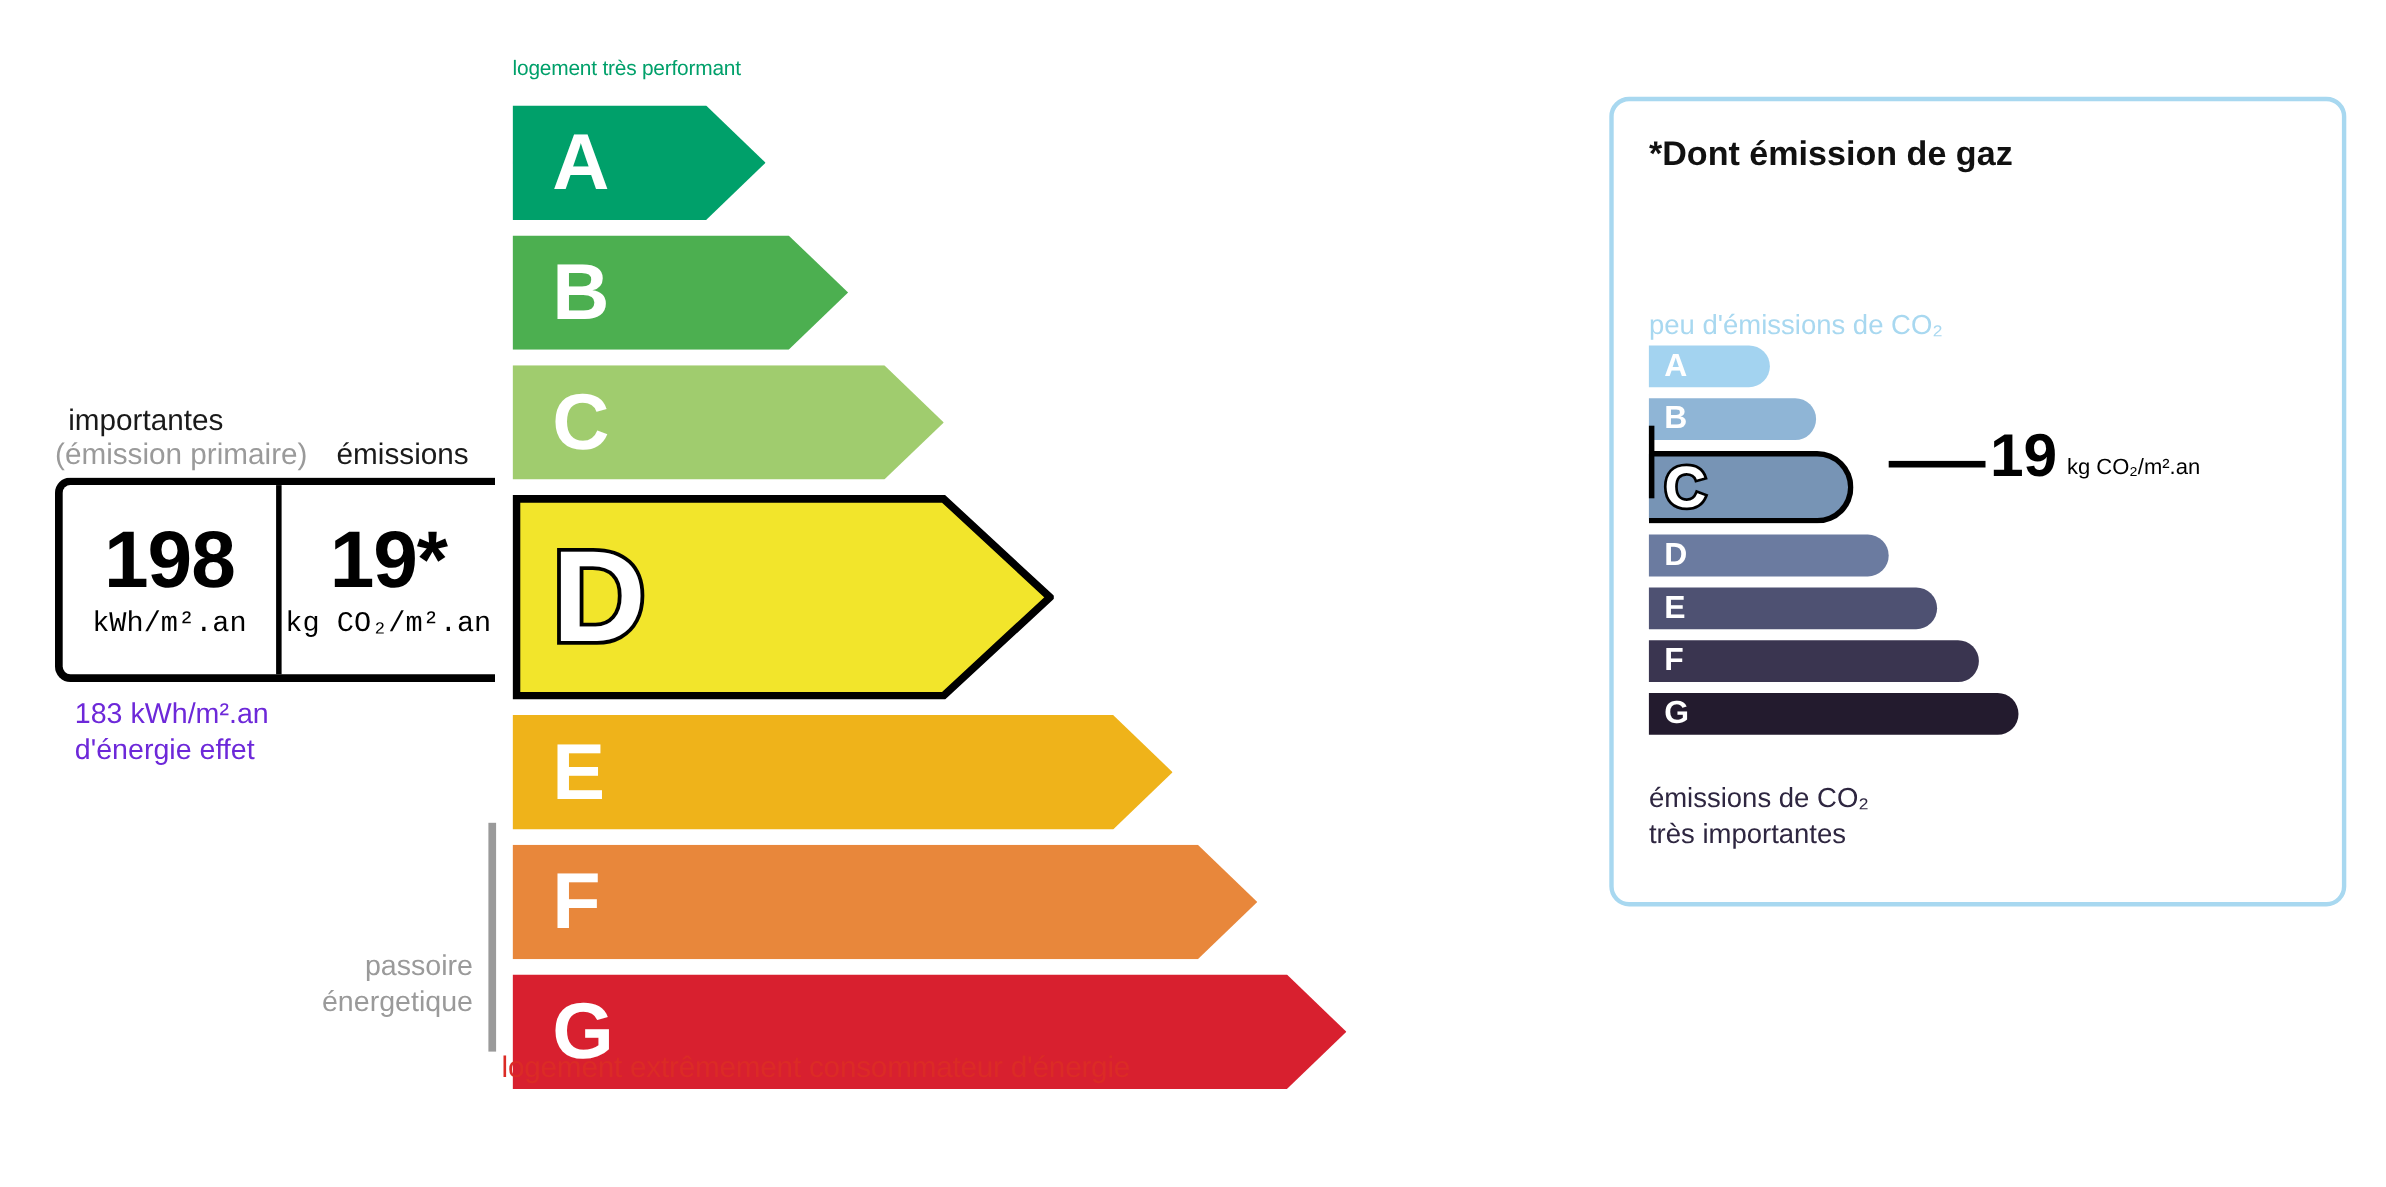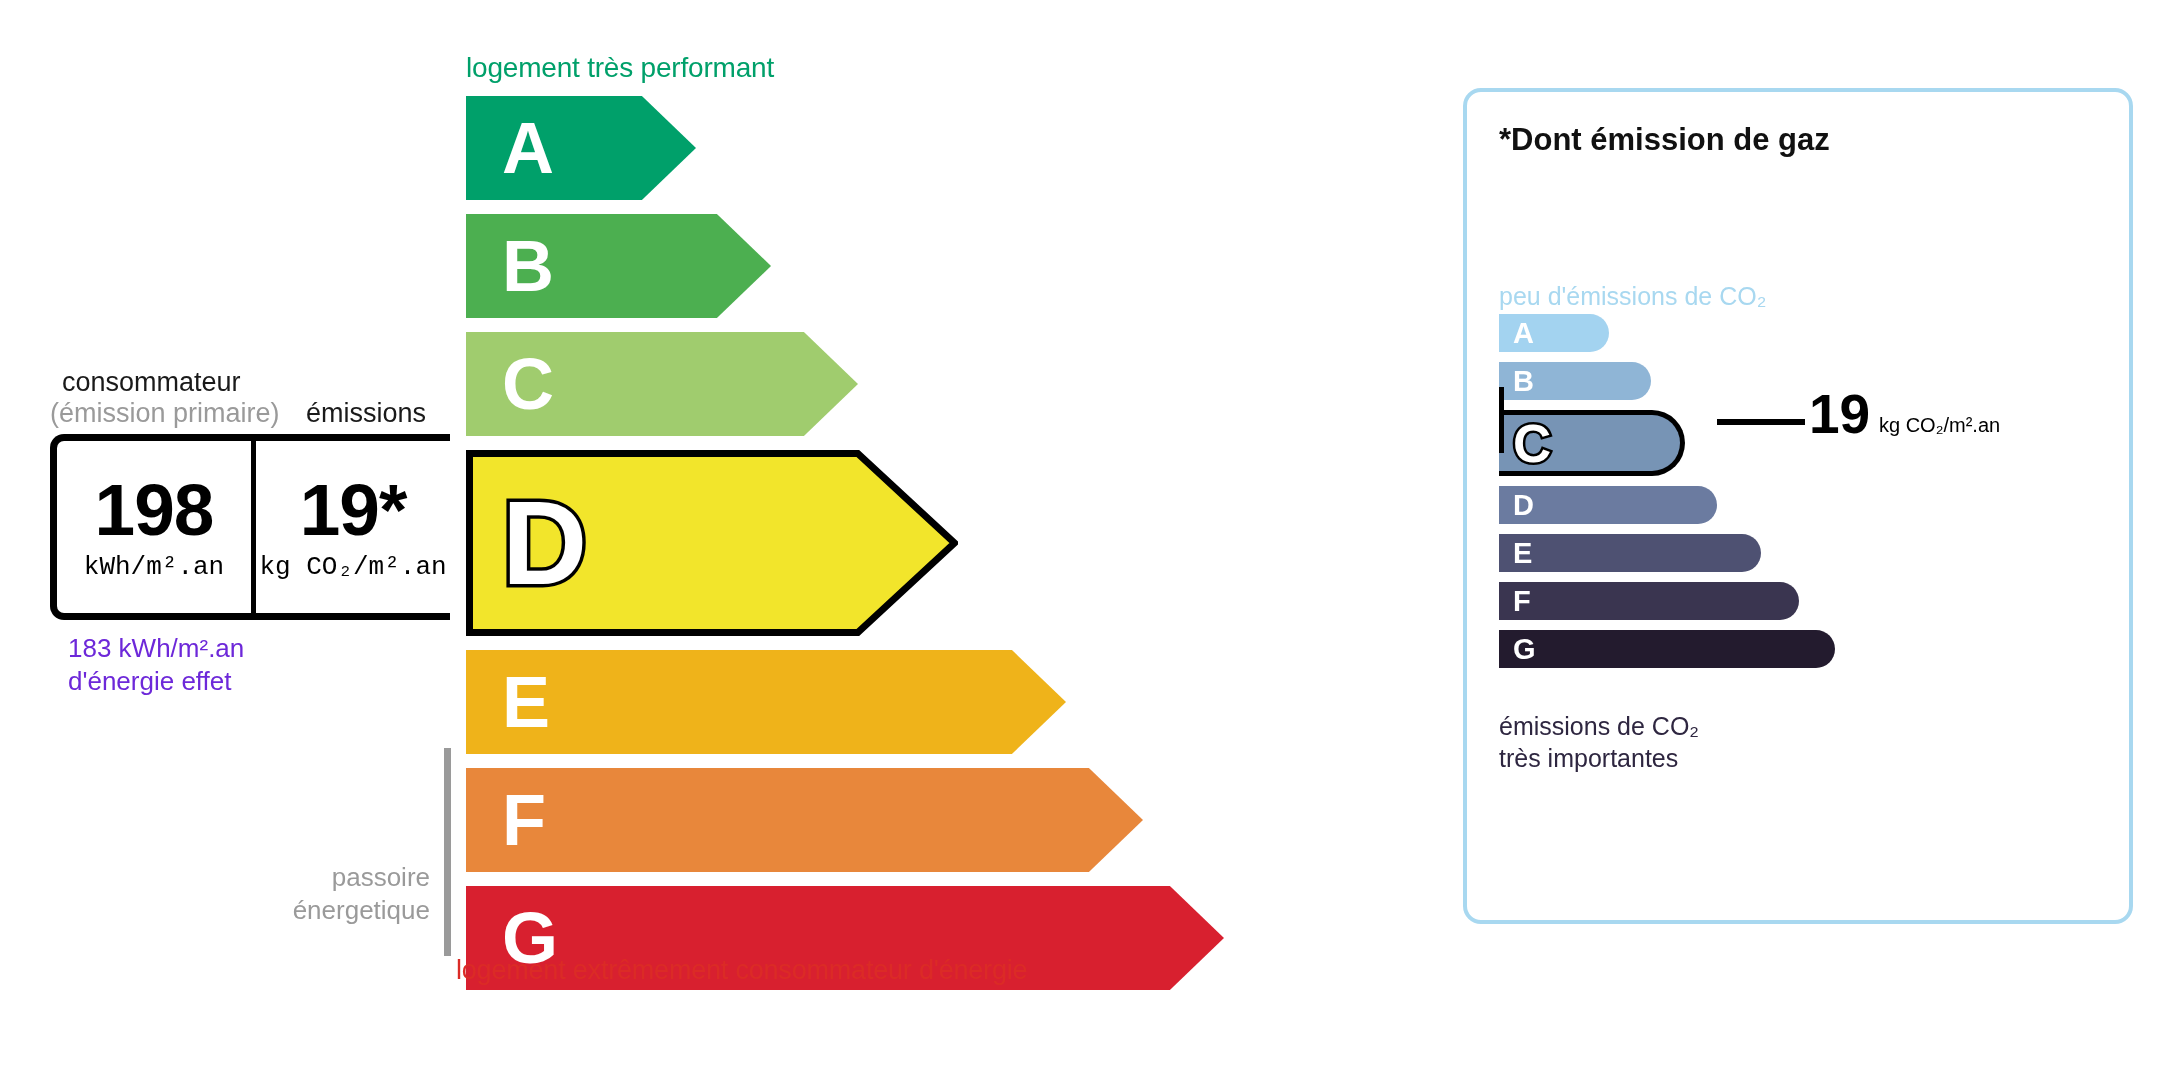--- a/index.html
+++ b/index.html
@@ -9,21 +9,21 @@
     font-family:"Liberation Sans", sans-serif;
     overflow:hidden;
   }
   #stage { position:relative; width:2169px; height:1079px; }
 
   
   #dpe { position:absolute; left:0; top:0; width:1380px; height:1079px; }
 
   .top-caption {
     position:absolute; left:466px; top:52px;
-    font-size:28px; color:#00A06A; letter-spacing:-0.2px;
+    font-size:19px; color:#00A06A; letter-spacing:-0.2px;
     white-space:nowrap;
   }
   .bottom-caption {
     position:absolute; left:456px; top:955px;
     font-size:27px; color:#DB2B26; letter-spacing:-0.2px;
     white-space:nowrap;
   }
 
   
   .band {
@@ -80,21 +80,21 @@
     width:7px; height:208px; background:#9a9a9a;
   }
   #passoire-label {
     position:absolute; left:170px; top:861px; width:260px;
     text-align:right; font-size:26px; color:#9a9a9a; line-height:1.28;
   }
 
   
   #ges {
     position:absolute; left:1463px; top:88px;
-    width:670px; height:836px;
+    width:670px; height:736px;
     border:4px solid #A8D8F0; border-radius:18px;
     background:#fff;
   }
   #ges-title {
     position:absolute; left:32px; top:30px;
     font-size:31px; font-weight:bold; color:#111;
     line-height:1.16; white-space:nowrap;
     font-stretch:condensed;
   }
   #ges-top-caption {
@@ -187,21 +187,21 @@
           <span class="glyph">F</span>
         </div>
         <div class="band" id="band-G" style="top: 886px; width: 758px; height: 104px;">
           <svg class="shape" viewBox="0 0 758 104" preserveAspectRatio="none">
             <path d="M 0 0 L 703.92 0 L 758 52 L 703.92 104 L 0 104 Z" fill="#D8202F"></path>
           </svg>
           <span class="glyph">G</span>
         </div>
       </div>
 
-    <div class="vb-head-1">consommateur</div>
+    <div class="vb-head-1">importantes</div>
     <div class="vb-head-2">(émission primaire)</div>
     <div class="vb-head-3">émissions</div>
 
     <div id="value-box">
       <div class="vb-cell left">
         <div class="vb-num">198</div>
         <div class="vb-unit">kWh/m².an</div>
       </div>
       <div class="vb-cell">
         <div class="vb-num">19*</div>

